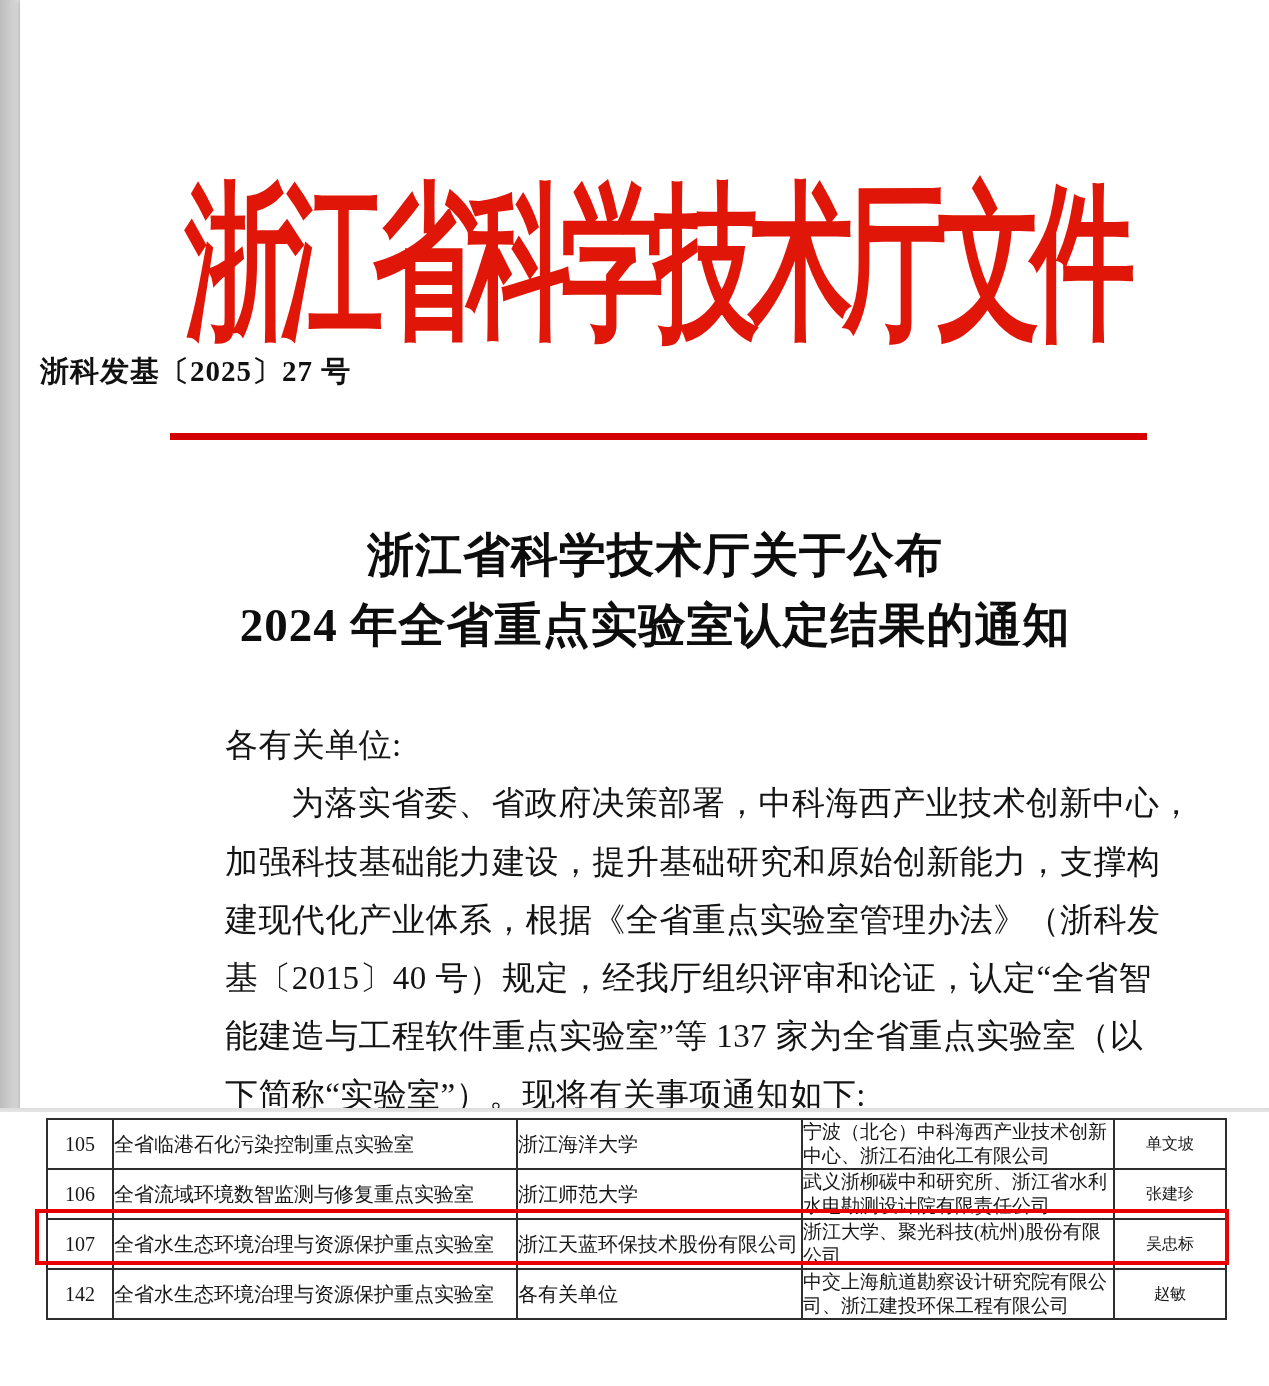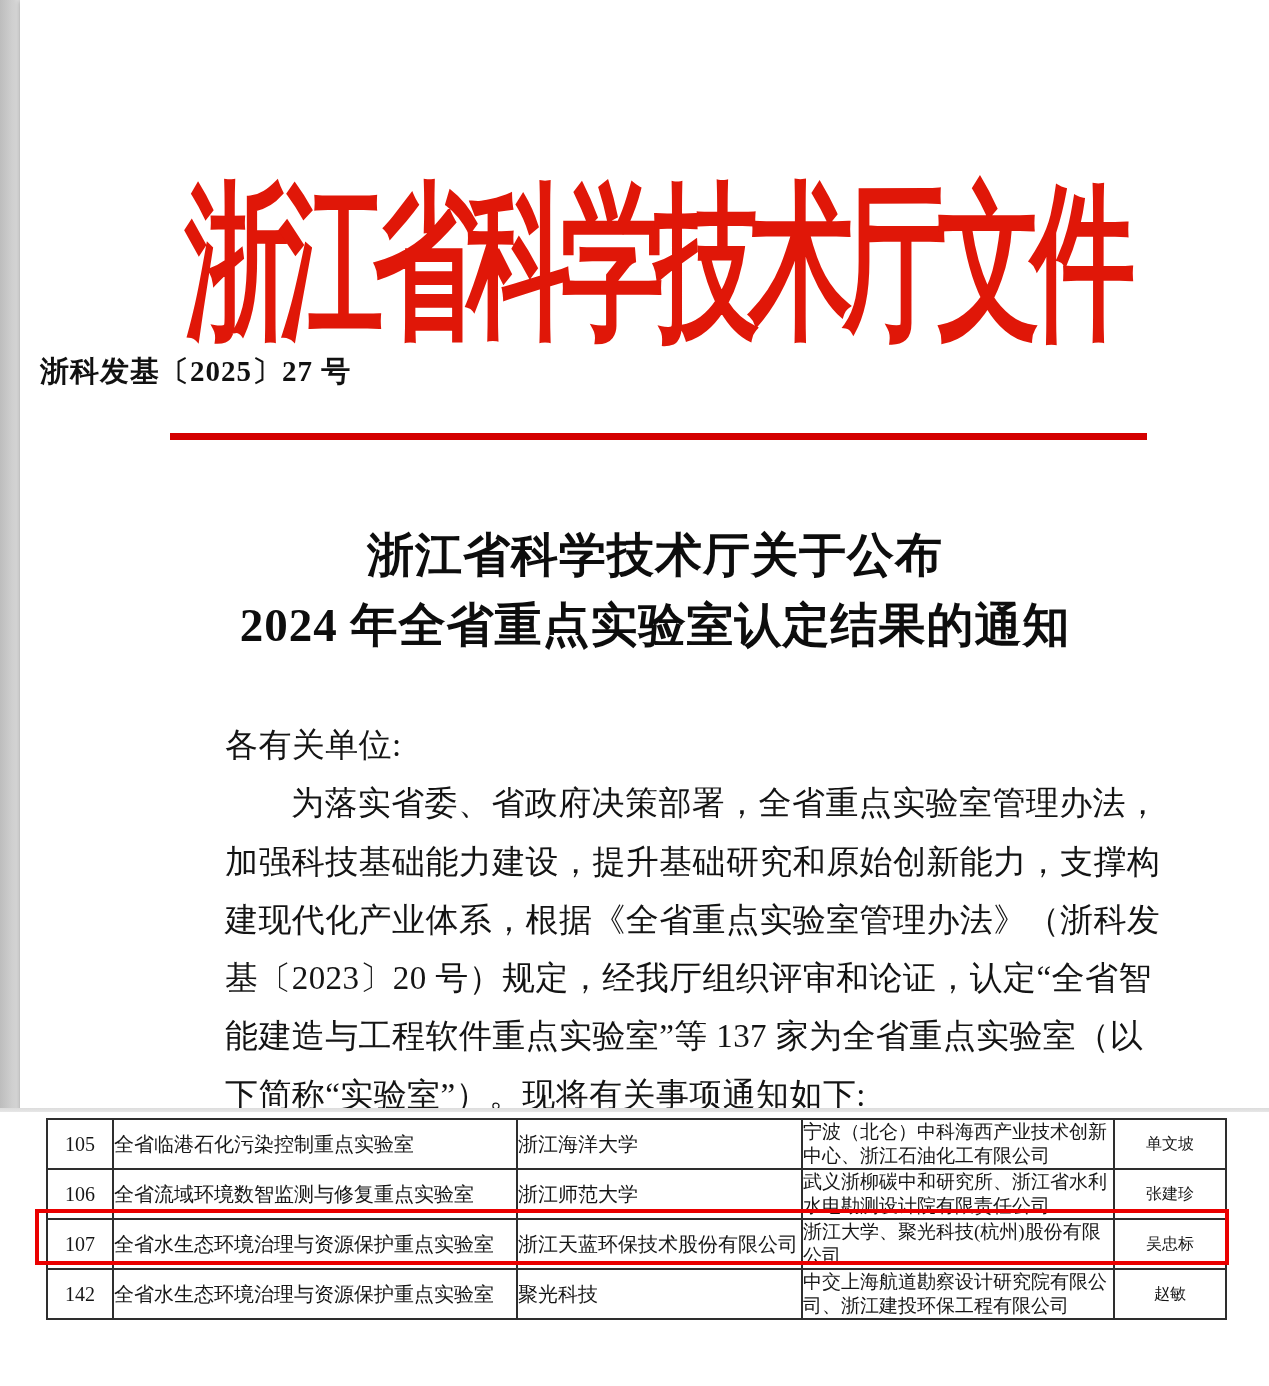--- a/index.html
+++ b/index.html
@@ -97,24 +97,24 @@
 
   <div class="page">
     <div class="doc-title">浙江省科学技术厅文件</div>
     <div class="doc-number">浙科发基〔2025〕27 号</div>
     <div class="red-rule"></div>
     <div class="notice-title notice-line1">浙江省科学技术厅关于公布</div>
     <div class="notice-title notice-line2">2024 年全省重点实验室认定结果的通知</div>
 
     <div class="body-text">
       <div class="bline">各有关单位:</div>
-      <div class="bline indent">为落实省委、省政府决策部署，全省重点实验室管理办法，</div>
+      <div class="bline indent">为落实省委、省政府决策部署，中科海西产业技术创新中心，</div>
       <div class="bline">加强科技基础能力建设，提升基础研究和原始创新能力，支撑构</div>
       <div class="bline">建现代化产业体系，根据《全省重点实验室管理办法》（浙科发</div>
-      <div class="bline">基〔2023〕20 号）规定，经我厅组织评审和论证，认定“全省智</div>
+      <div class="bline">基〔2015〕40 号）规定，经我厅组织评审和论证，认定“全省智</div>
       <div class="bline">能建造与工程软件重点实验室”等 137 家为全省重点实验室（以</div>
       <div class="bline">下简称“实验室”）。现将有关事项通知如下:</div>
     </div>
   </div>
 
   <div class="seam"></div>
 
   <div class="table-section">
     <table class="lab-table">
       <tbody>
@@ -135,21 +135,21 @@
         <tr class="r107">
           <td class="c-no">107</td>
           <td class="c-lab">全省水生态环境治理与资源保护重点实验室</td>
           <td class="c-inst">浙江天蓝环保技术股份有限公司</td>
           <td class="c-part">浙江大学、聚光科技(杭州)股份有限公司</td>
           <td class="c-dir">吴忠标</td>
         </tr>
         <tr class="r108">
           <td class="c-no">142</td>
           <td class="c-lab">全省水生态环境治理与资源保护重点实验室</td>
-          <td class="c-inst">聚光科技</td>
+          <td class="c-inst">各有关单位</td>
           <td class="c-part">中交上海航道勘察设计研究院有限公司、浙江建投环保工程有限公司</td>
           <td class="c-dir">赵敏</td>
         </tr>
       </tbody>
     </table>
 
   </div>
 
   <div class="highlight-box"></div>
 

